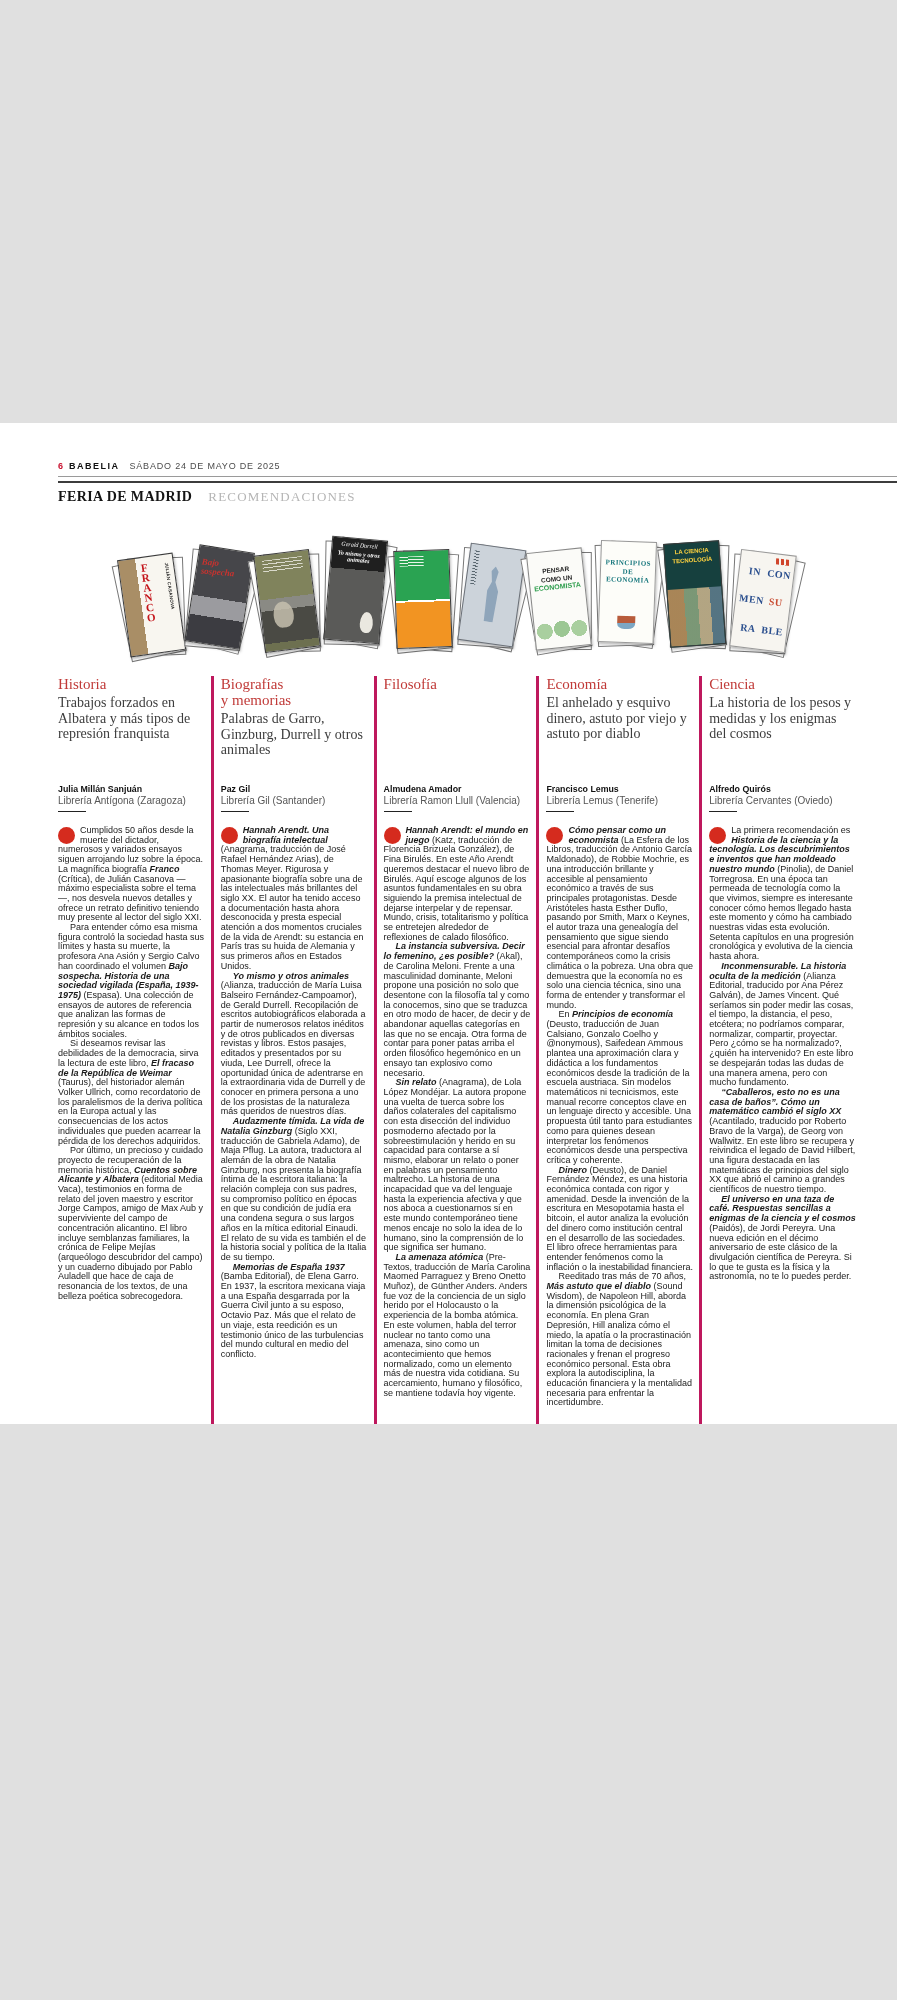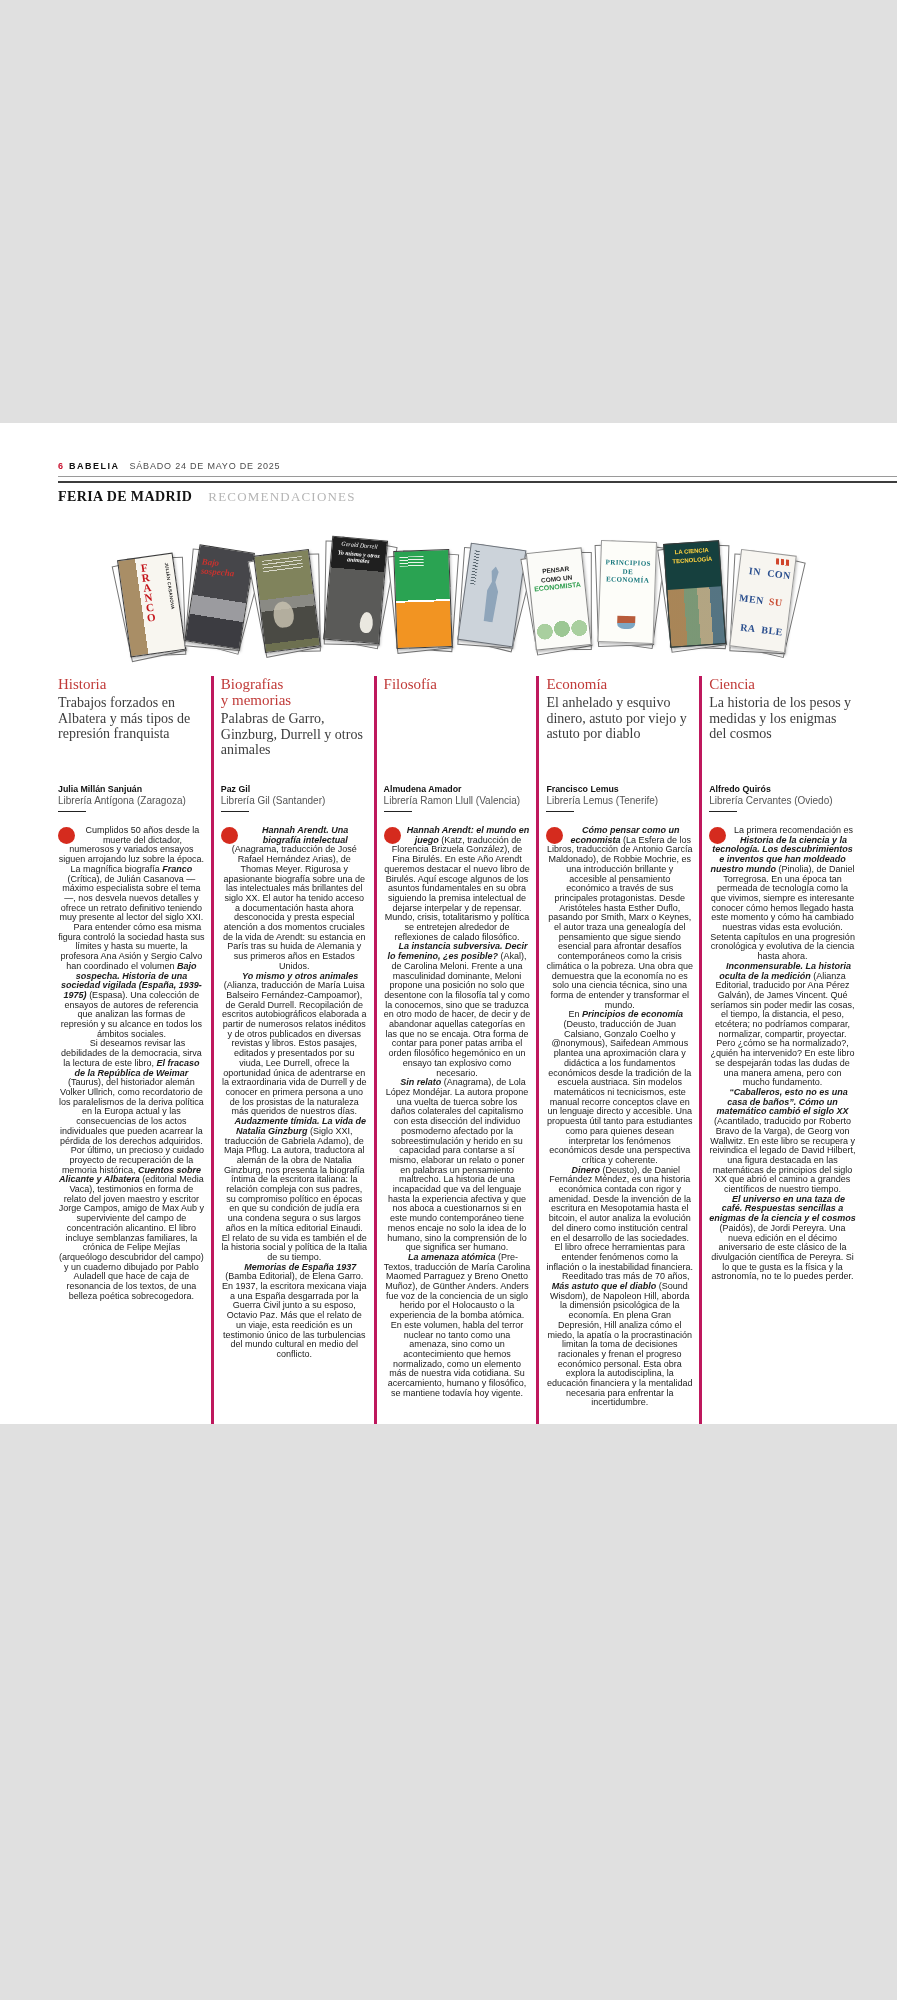--- a/index.html
+++ b/index.html
@@ -112,21 +112,21 @@
   .column:last-child{padding-right:0;}
   .column + .column{border-left:3px solid #be185d;}
   .col-head{height:108px;overflow:hidden;}
   .cat{margin:0;font-family:"Liberation Serif",serif;font-weight:normal;font-size:15px;line-height:16px;
        color:#c03a38;white-space:pre-line;}
   .headline{margin:3px 0 0;font-family:"Liberation Serif",serif;font-weight:normal;
        font-size:14px;line-height:15.5px;color:#3d3d3d;}
   .author{font-weight:bold;font-size:8.8px;line-height:11px;color:#111;}
   .store{font-size:10px;line-height:11px;color:#555;}
   .author-rule{width:28px;border-top:1.5px solid #222;margin-top:5px;}
-  .body{margin-top:14px;text-align:center;}
+  .body{margin-top:14px;}
   .body p{margin:0;font-size:9px;line-height:9.7px;color:#1b1b1b;}
   .body p + p{text-indent:12px;}
   .bullet{float:left;width:17px;height:17px;border-radius:50%;background:#d52b1e;margin:1px 5px 1px 0;}
   .bt{font-weight:bold;font-style:italic;}
 </style>
 </head>
 <body>
 
 <div id="screen">
   <div class="page">

